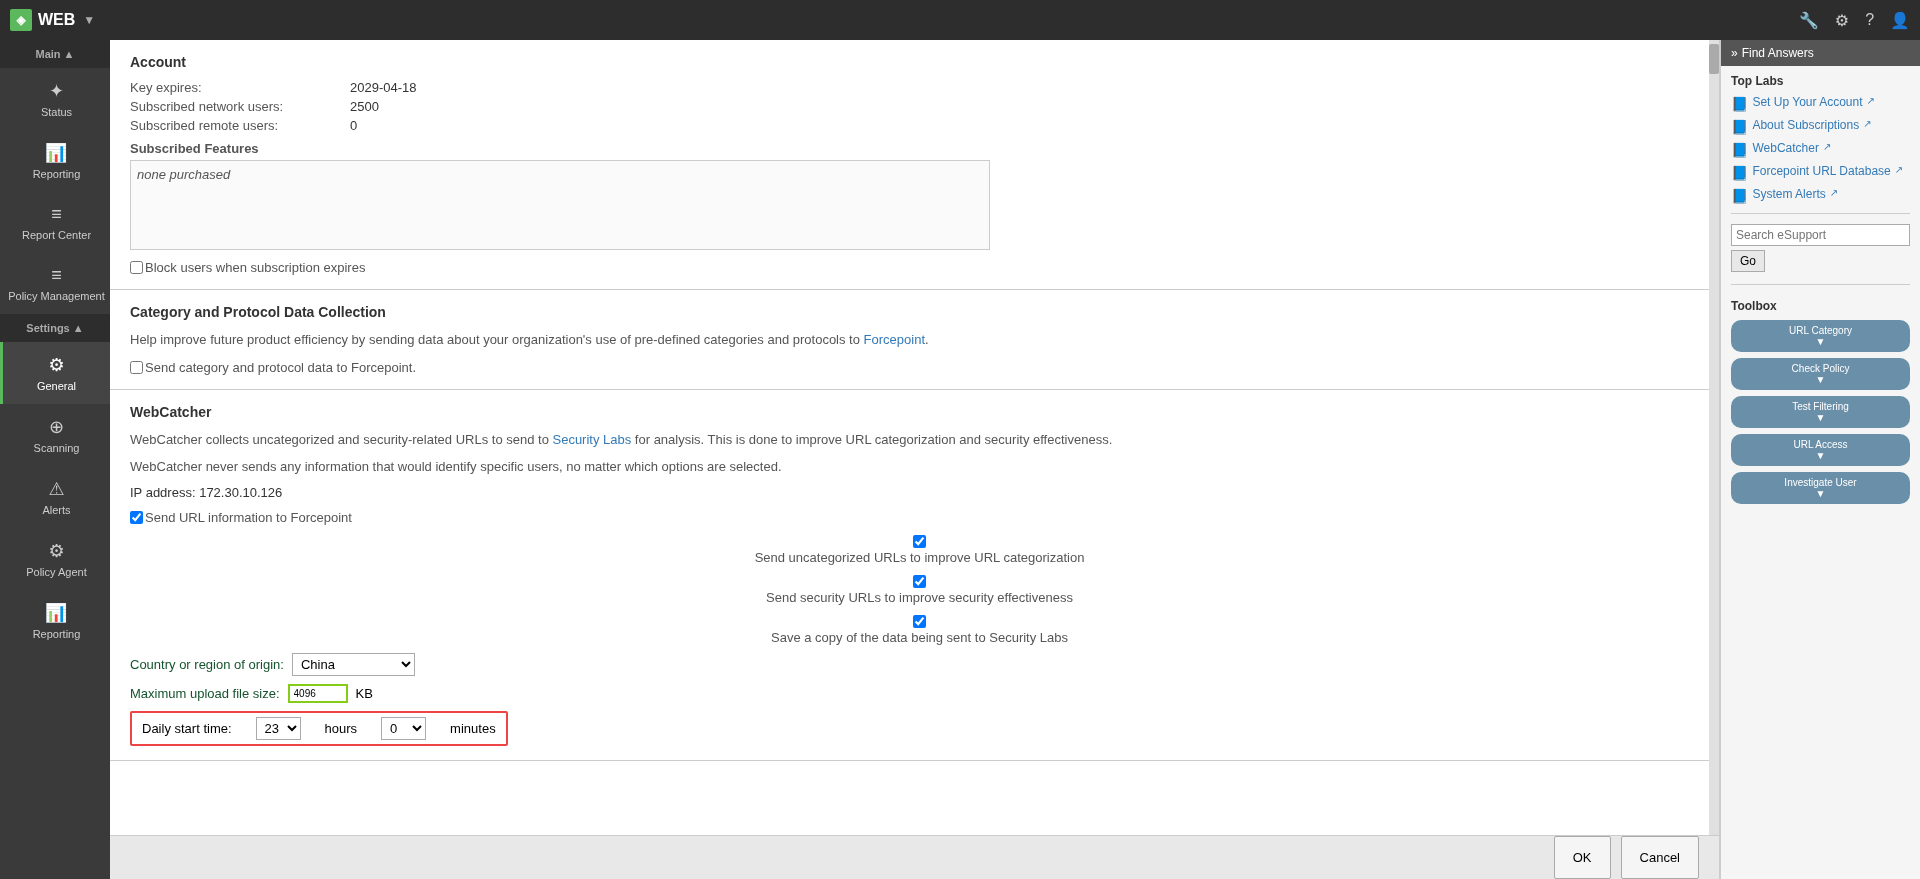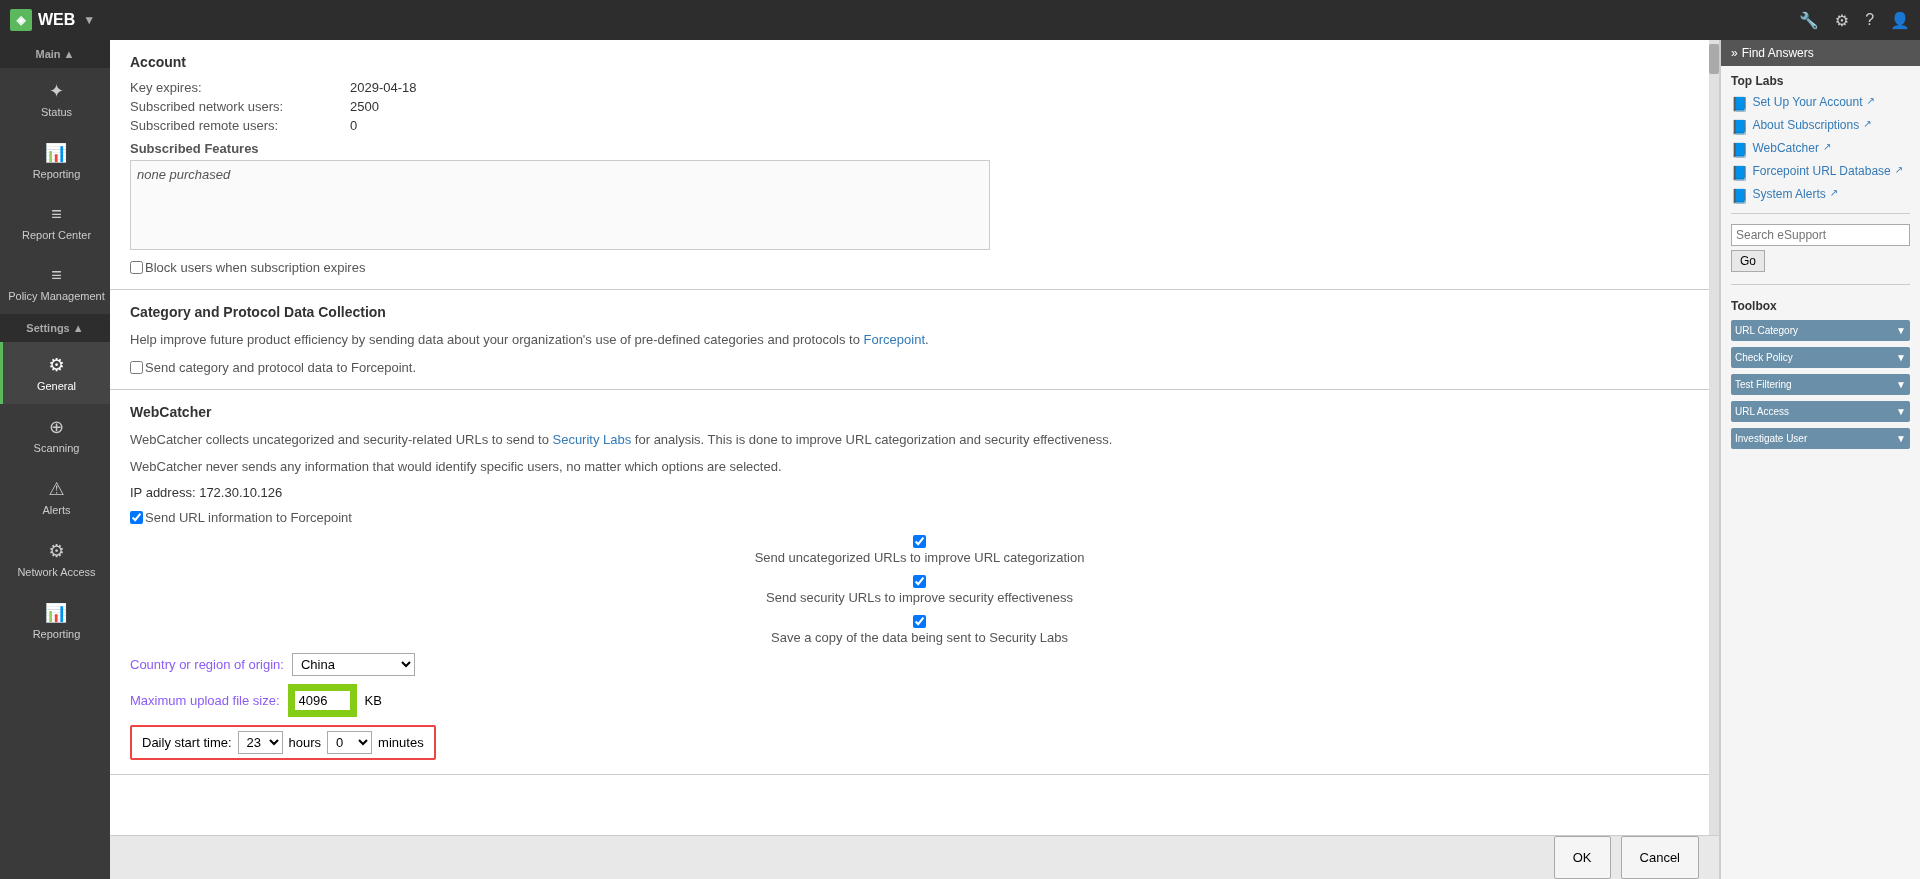--- a/index.html
+++ b/index.html
@@ -172,40 +172,40 @@
       flex-direction: column;
     }
 
     .form-row {
       display: flex;
       align-items: center;
       gap: 8px;
       margin-top: 8px;
     }
     .form-row label {
-      color: #8b5cf6;
+      color: #14532d;
     }
     .form-select {
       padding: 2px 4px;
       border: 1px solid #aaa;
       background: white;
       font-size: 13px;
     }
     .form-input {
       padding: 2px 4px;
-      border: 7px solid #84cc16;
-      width: 69px;
-      font-size: 13px;
+      border: 2px solid #84cc16;
+      width: 60px;
+      font-size: 10px;
     }
 
     
     .daily-time-box {
       display: inline-flex;
       align-items: center;
-      gap: 6px;
+      gap: 24px;
       border: 2px solid #e44;
       padding: 4px 10px;
       margin-top: 8px;
       background: white;
       border-radius: 2px;
     }
 
     
     .bottom-bar {
       height: 44px;
@@ -308,25 +308,26 @@
       color: #333;
       padding: 8px 10px 4px;
     }
 
     .toolbox-dropdown {
       display: flex;
       align-items: center;
       justify-content: space-between;
       background: #6a8fa8;
       color: white;
-      padding: 5px 4px;
+      padding: 5px 20px;
       margin: 3px 10px;
       cursor: pointer;
       font-size: 12px;
-      border-radius: 2px;
+      border-radius: 10px;
+      flex-direction: column;
     }
     .toolbox-dropdown span { font-size: 10px; }
 
     
     .content-scroll::-webkit-scrollbar { width: 8px; }
     .content-scroll::-webkit-scrollbar-track { background: #f0f0f0; }
     .content-scroll::-webkit-scrollbar-thumb { background: #bbb; border-radius: 4px; }
 
     .scroll-track {
       width: 10px;
@@ -399,21 +400,21 @@
     <div class="sidebar-item">
       <span class="sidebar-icon">⊕</span>
       <span>Scanning</span>
     </div>
     <div class="sidebar-item">
       <span class="sidebar-icon">⚠</span>
       <span>Alerts</span>
     </div>
     <div class="sidebar-item">
       <span class="sidebar-icon">⚙</span>
-      <span>Network Access</span>
+      <span>Policy Agent</span>
     </div>
     <div class="sidebar-item">
       <span class="sidebar-icon">📊</span>
       <span>Reporting</span>
     </div>
   </div>
 
   <div class="main-area">
 
     <div class="content-panel">

